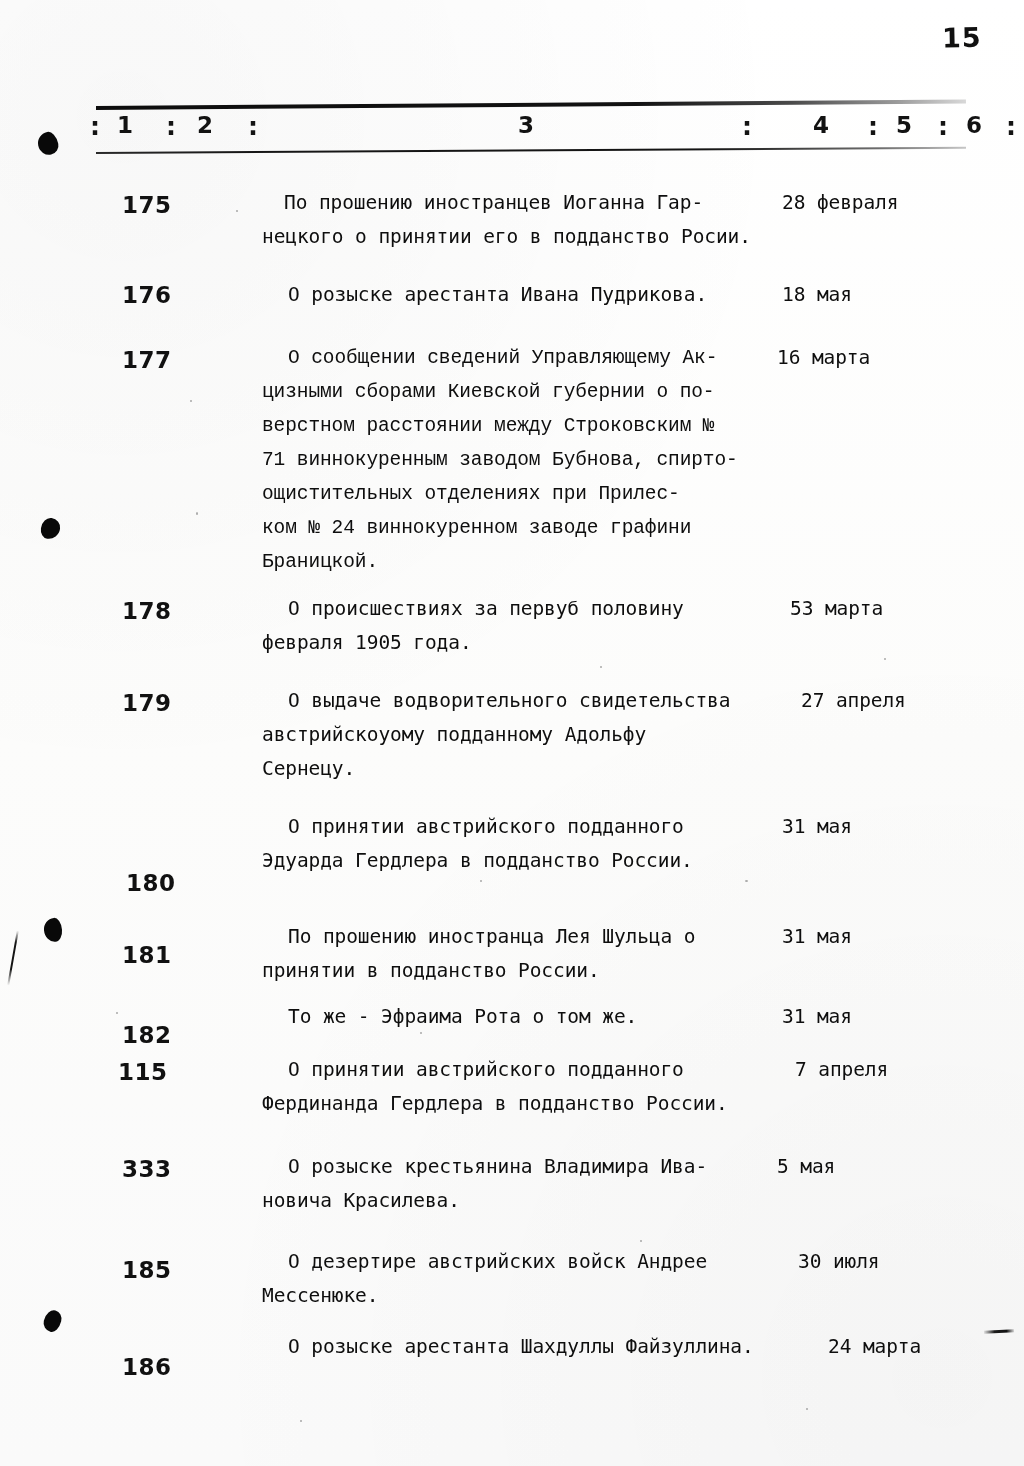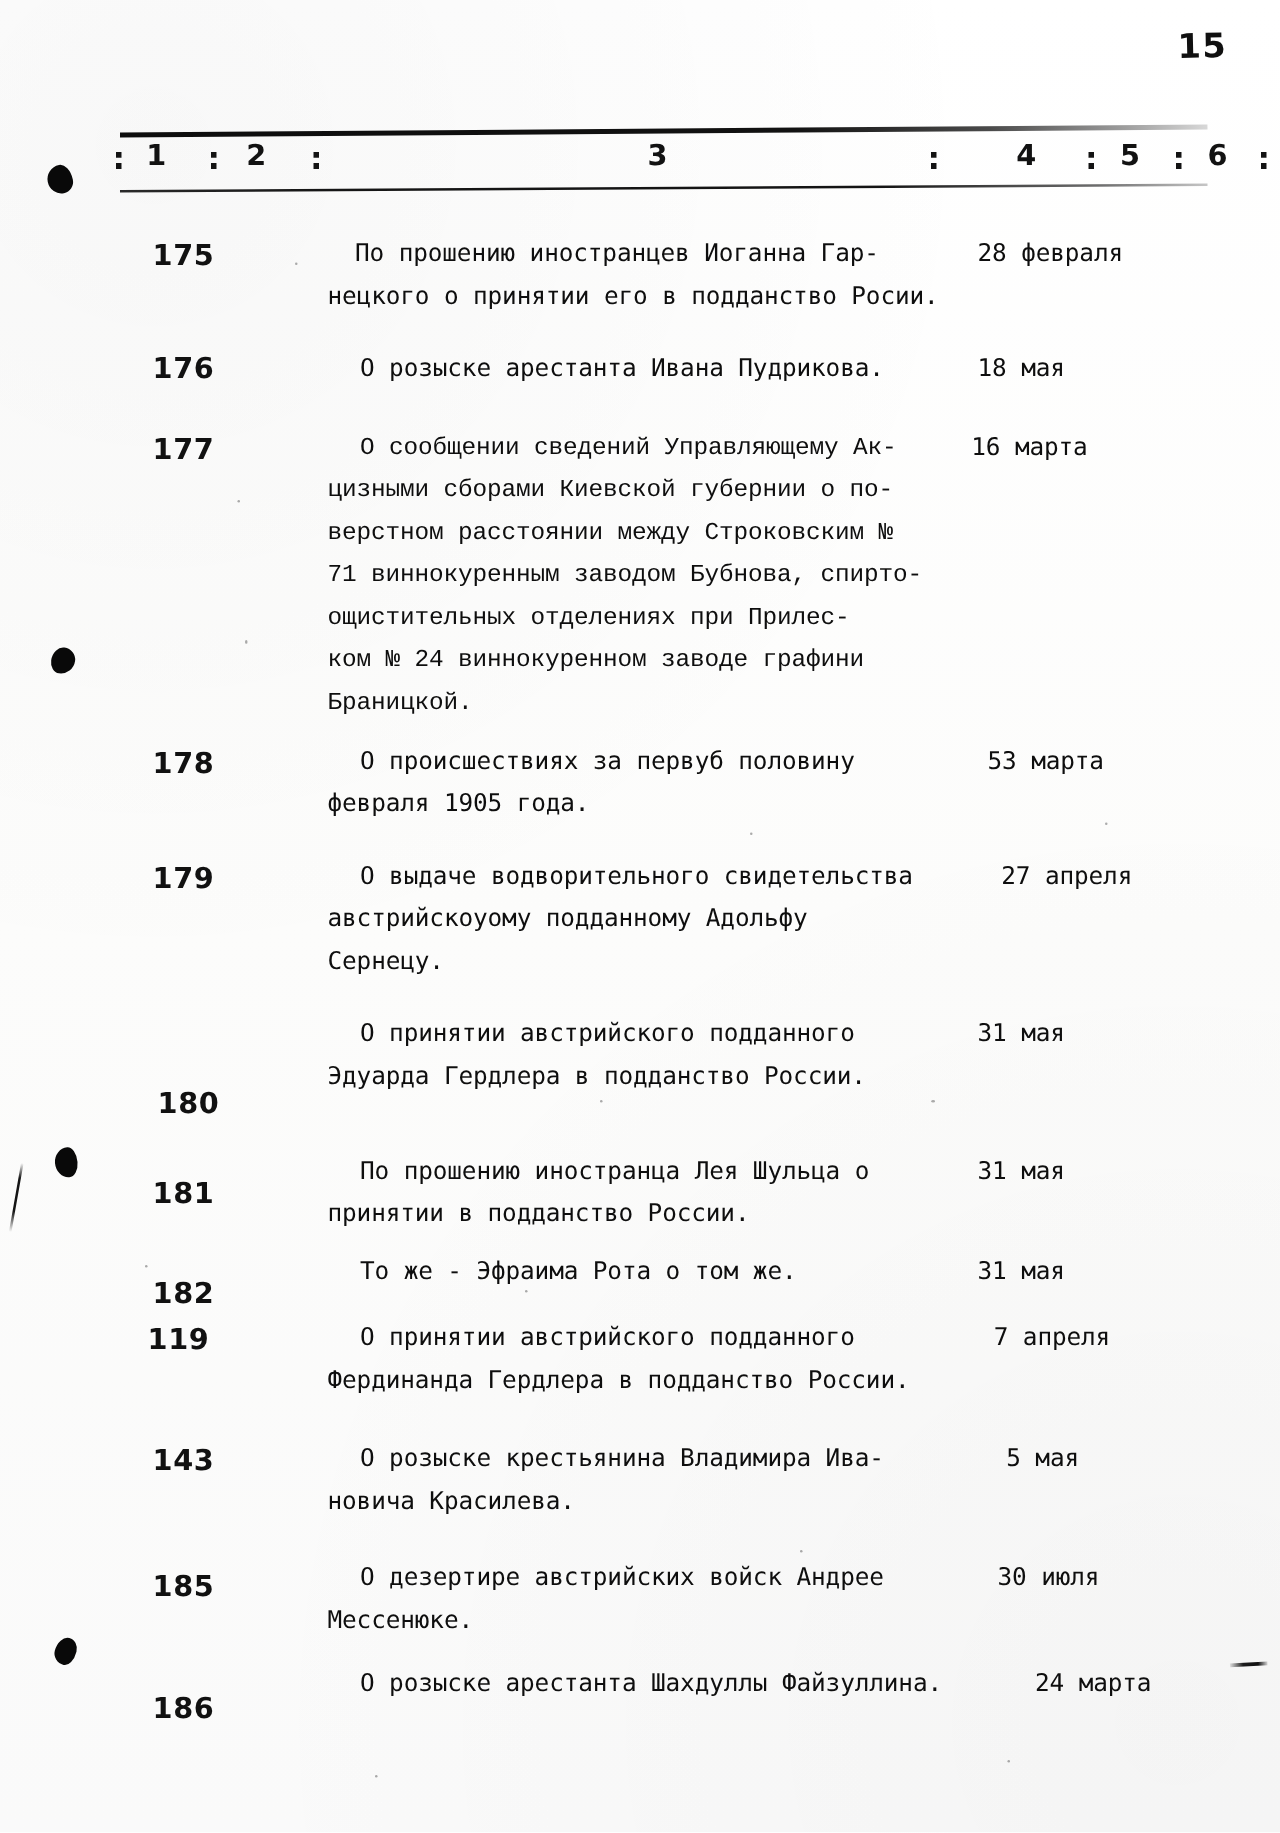--- a/index.html
+++ b/index.html
@@ -257,31 +257,31 @@
     <div class="row-date" style="left: 782px; top: 0;">31 мая</div>
   </div>
 
   <div class="row" style="top: 1000px;">
     <div class="row-number" style="left: 122px; top: 22px;">182</div>
     <div class="row-text" style="top: 0; text-indent: 26px;">То же - Эфраима Рота о том же.</div>
     <div class="row-date" style="left: 782px; top: 0;">31 мая</div>
   </div>
 
   <div class="row" style="top: 1053px;">
-    <div class="row-number" style="left: 118px; top: 6px;">119</div>
+    <div class="row-number" style="left: 118px; top: 6px;">115</div>
     <div class="row-text wide" style="top: 0; text-indent: 26px;">О принятии австрийского подданного
 Фердинанда Гердлера в подданство России.</div>
     <div class="row-date" style="left: 795px; top: 0;">7 апреля</div>
   </div>
 
   <div class="row" style="top: 1150px;">
-    <div class="row-number" style="left: 122px; top: 6px;">143</div>
+    <div class="row-number" style="left: 122px; top: 6px;">333</div>
     <div class="row-text wide" style="top: 0; text-indent: 26px;">О розыске крестьянина Владимира Ива-
 новича Красилева.</div>
-    <div class="row-date" style="left: 805px; top: 0;">5 мая</div>
+    <div class="row-date" style="left: 777px; top: 0;">5 мая</div>
   </div>
 
   <div class="row" style="top: 1245px;">
     <div class="row-number" style="left: 122px; top: 12px;">185</div>
     <div class="row-text wide" style="top: 0; text-indent: 26px;">О дезертире австрийских войск Андрее
 Мессенюке.</div>
     <div class="row-date" style="left: 798px; top: 0;">30 июля</div>
   </div>
 
   <div class="row" style="top: 1330px;">

